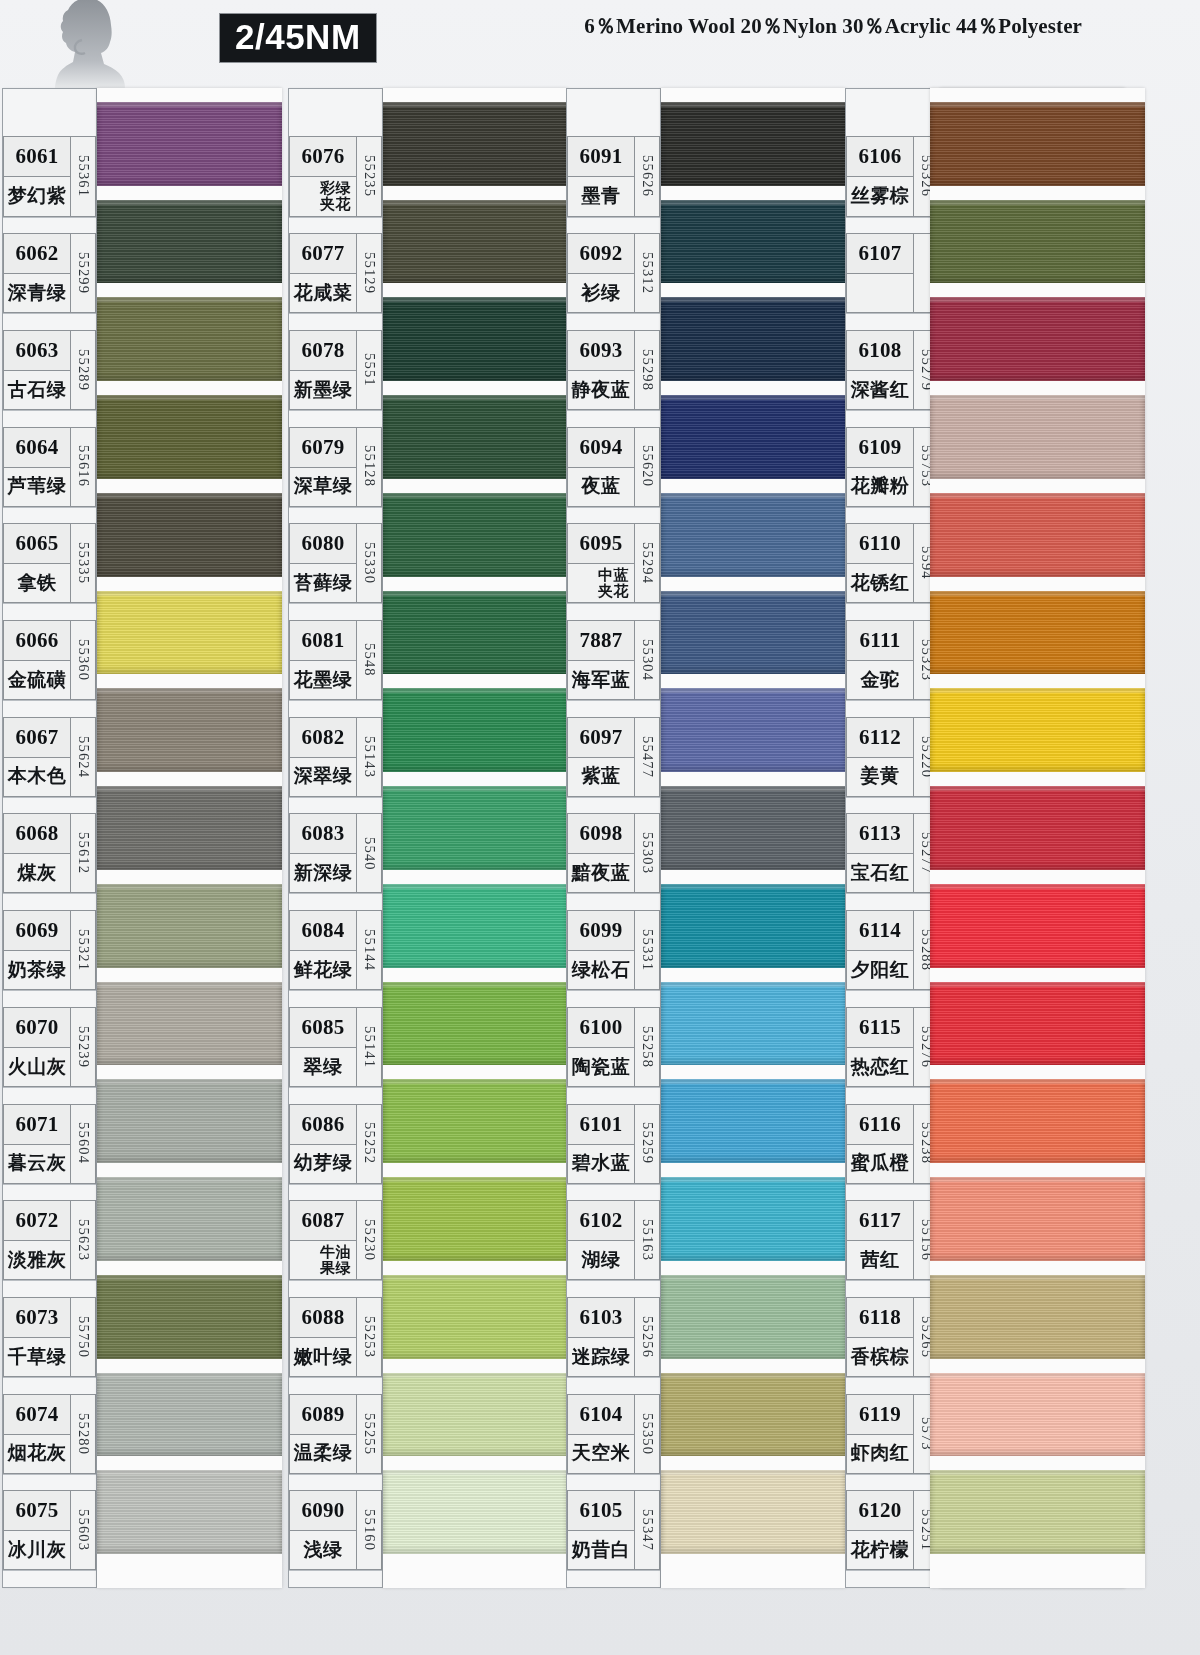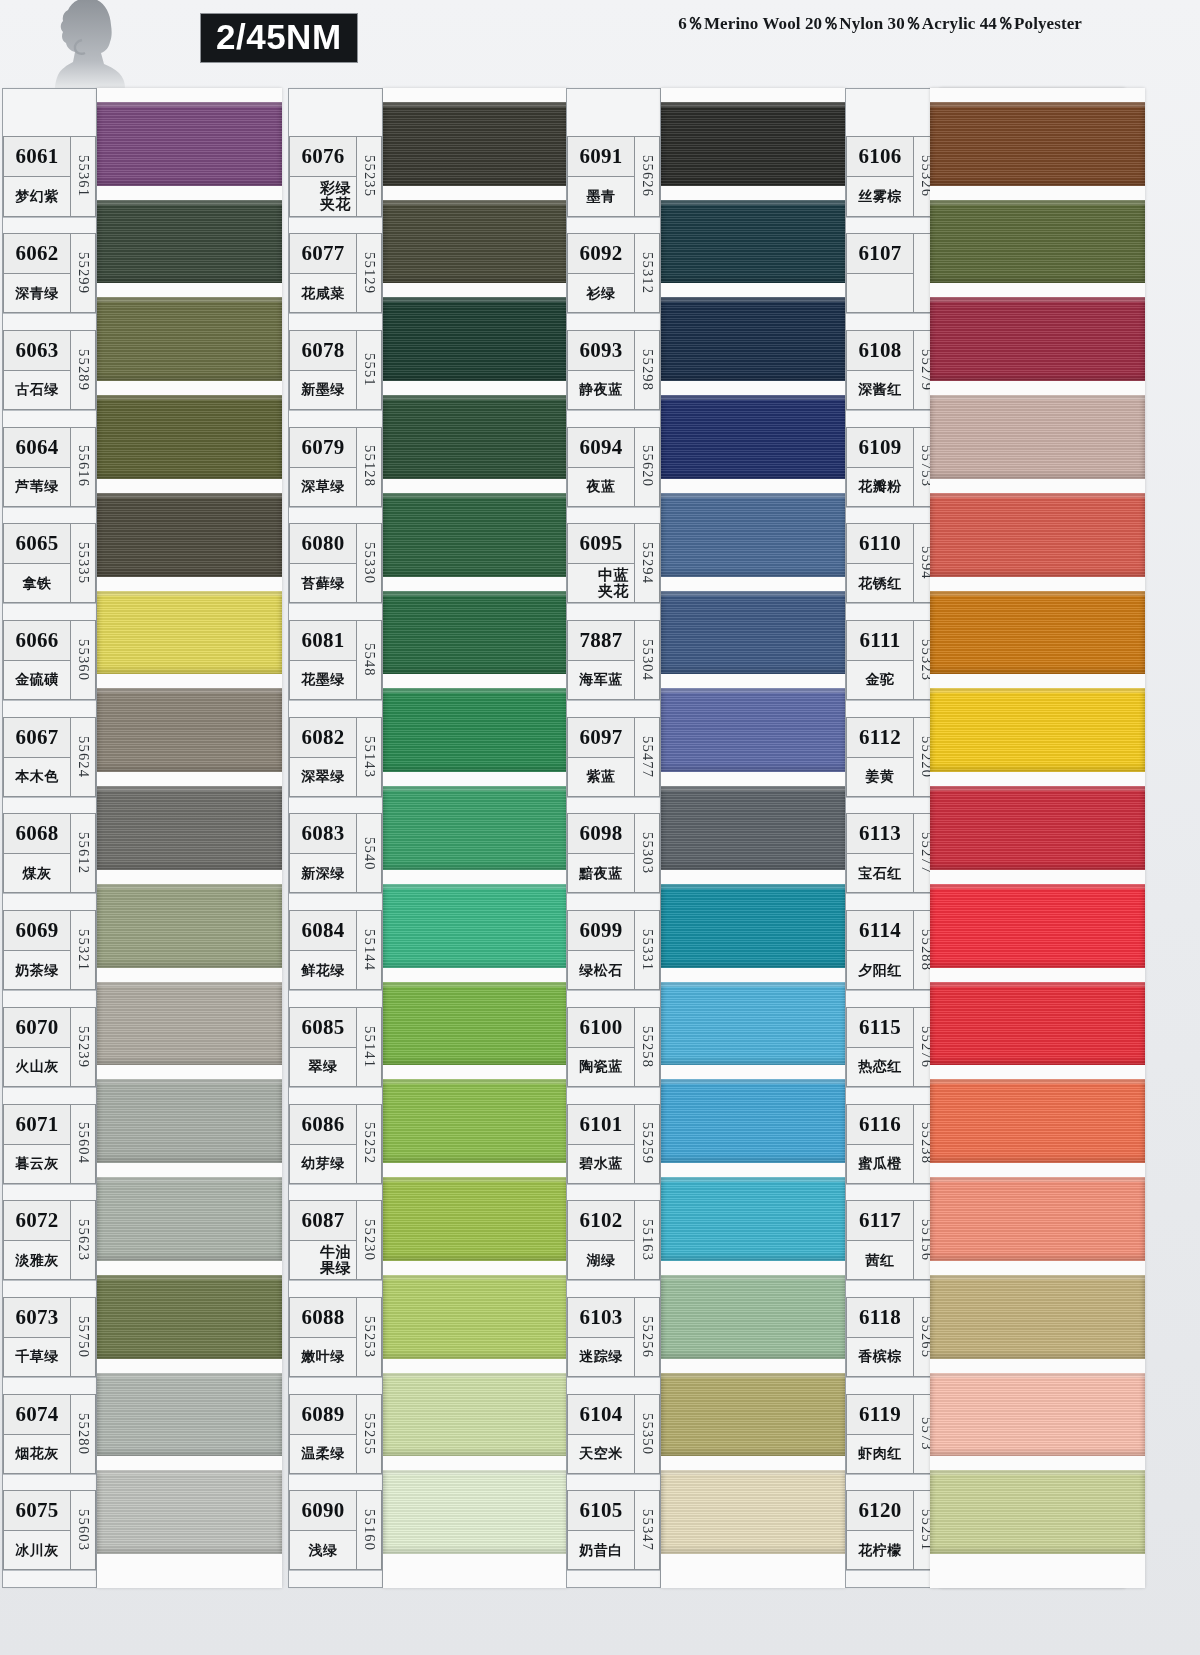--- a/index.html
+++ b/index.html
@@ -18,21 +18,21 @@
 
   
   .header {
     position: absolute; left: 0; top: 0; width: 1200px; height: 88px;
     display: flex; align-items: center;
   }
   .silhouette {
     position: absolute; left: 52px; top: -4px; width: 86px; height: 92px;
   }
   .title-block {
-    position: absolute; left: 201px; top: 14px;
+    position: absolute; left: 220px; top: 14px;
     display: flex; align-items: center; gap: 14px;
   }
   .count-badge {
     background: #14171a; color: #ffffff;
     font-family: "Liberation Sans", sans-serif;
     font-weight: 700; font-size: 35px; letter-spacing: 0.5px;
     padding: 2px 12px 5px 12px; line-height: 1;
     border: 3px solid #14171a;
     box-shadow: 0 0 0 1px #8d9196;
   }
@@ -46,21 +46,21 @@
   }
   .comp-cn {
     font-family: "Liberation Serif", "DejaVu Serif", serif;
     font-weight: 700; font-size: 17.5px; color: #15181b;
     letter-spacing: 0.6px; white-space: nowrap;
     padding-bottom: 3px;
     border-bottom: 1.6px solid #2a2d30;
   }
   .comp-en {
     font-family: "Liberation Serif", "DejaVu Serif", serif;
-    font-weight: 700; font-size: 17px; color: #15181b;
+    font-weight: 700; font-size: 21px; color: #15181b;
     letter-spacing: 0.1px; white-space: nowrap; padding-top: 3px;
   }
 
   
   .board {
     position: absolute; left: 0; top: 88px;
     width: 1200px; height: 1500px;
   }
   .colgroup {
     position: absolute; top: 0; height: 1500px;
@@ -108,21 +108,21 @@
     height: 40px; display: flex; align-items: center; justify-content: center;
     font-family: "Liberation Serif", "DejaVu Serif", serif;
     font-weight: 700; font-size: 21px; color: #0e1114;
     border-bottom: 1px solid #8d9297;
     letter-spacing: 0.3px;
     background: #eceded;
   }
   .lname {
     flex: 1; display: flex; align-items: center; justify-content: center;
     font-family: "Liberation Serif", "DejaVu Serif", serif;
-    font-weight: 600; font-size: 14px; color: #14171a;
+    font-weight: 600; font-size: 19px; color: #14171a;
     line-height: 1.08; text-align: center; letter-spacing: 0.5px;
     background: #f1f2f2; white-space: pre-line;
   }
   .lname.two { font-size: 15px; padding-left: 25px; }
   .lnum {
     width: 25px;
     border-top: 1px solid #8d9297;
     border-right: 1px solid #8d9297;
     border-bottom: 1px solid #8d9297;
     display: flex; align-items: center; justify-content: center;

